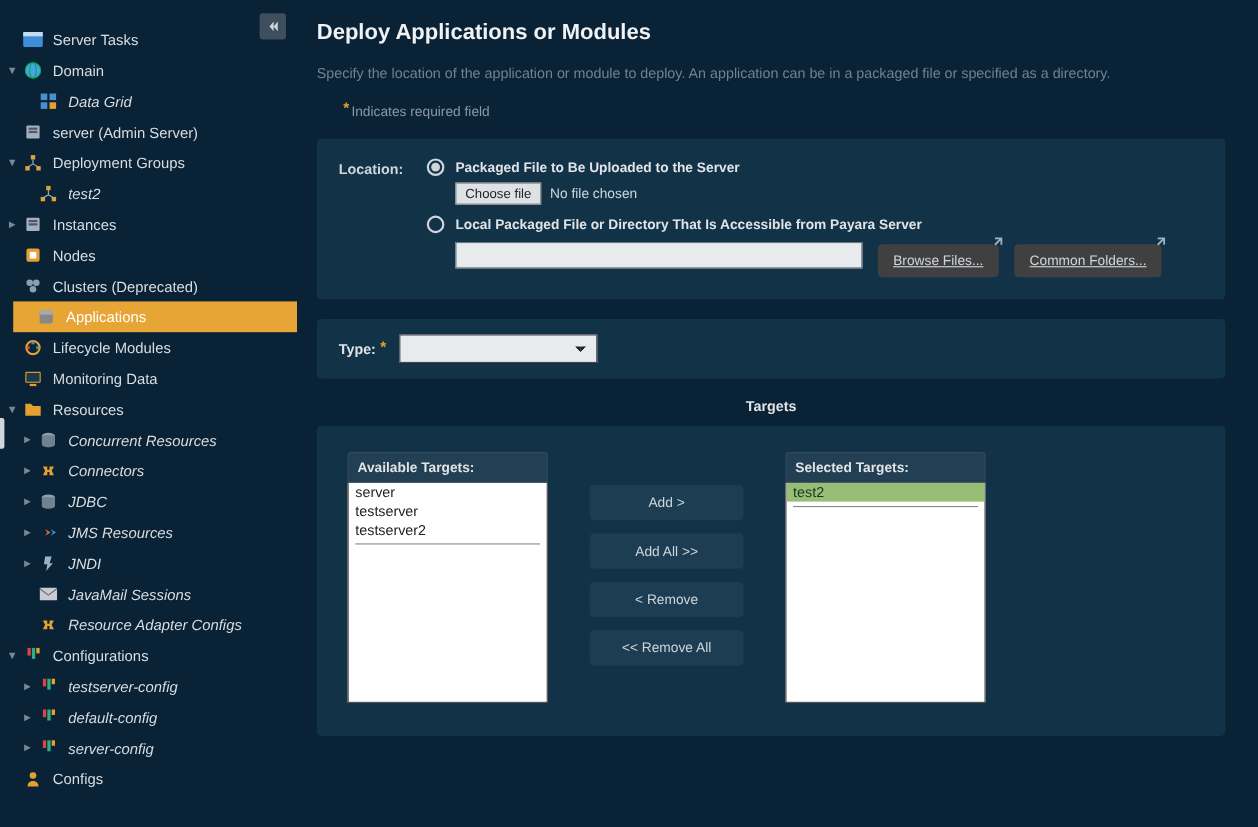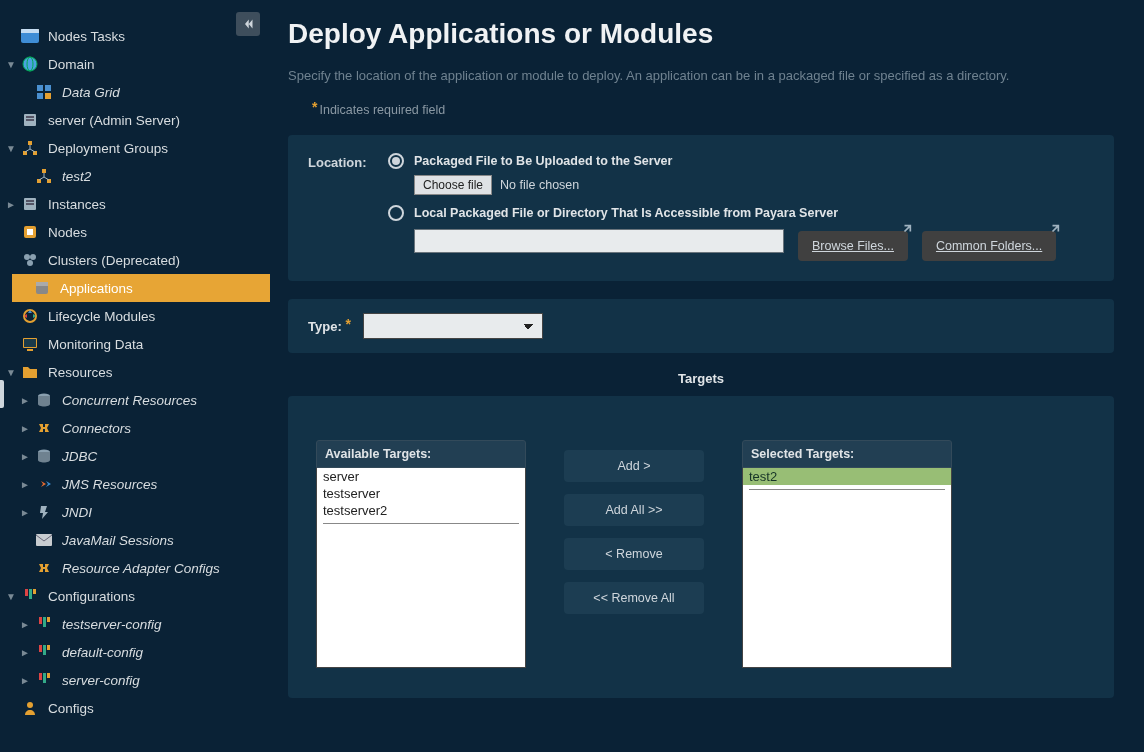--- a/index.html
+++ b/index.html
@@ -51,21 +51,21 @@
     flex:1;
     background:#0a2236;
     padding: 18px 30px 0 18px;
     overflow-y:auto;
     position:relative;
   }
   .resize-handle{
     position:absolute; left:-4px; top:380px; width:8px; height:28px;
     background:#cfd6dc; border-radius:2px;
   }
-  h1.page-title { font-size:28px; font-weight:700; color:#f0f2f4; margin-bottom:18px; }
+  h1.page-title { font-size:20px; font-weight:700; color:#f0f2f4; margin-bottom:18px; }
   .page-desc { color:#6f8290; font-size:13px; margin-bottom:18px; }
   .req-note { color:#8a98a3; font-size:12.5px; margin:6px 0 18px 24px;}
   .asterisk { color:#e4a031; font-size:14px; font-weight:bold; position:relative; top:-2px; margin-right:2px;}
   .panel {
     background:#123247;
     border-radius:4px;
     margin-bottom:18px;
     padding:18px 20px 20px 20px;
   }
   .panel.thin{ padding:14px 20px;}
@@ -104,21 +104,21 @@
     width:180px; height:26px; background:#e8ebed;
     border:1px solid #444; font-size:12px; padding:0 6px; cursor:pointer;
     appearance:none;
     background-image: linear-gradient(45deg, transparent 50%, #222 50%), linear-gradient(135deg, #222 50%, transparent 50%);
     background-position: calc(100% - 14px) 10px, calc(100% - 9px) 10px;
     background-size: 5px 5px, 5px 5px;
     background-repeat:no-repeat;
   }
   .section-h{ color:#e0e4e7; font-weight:700; font-size:13px; margin:2px 0 10px 0;text-align:center;}
   .targets-panel{ padding:24px 28px 30px 28px; display:flex; gap:38px; align-items:flex-start;}
-  .listcol{ width:210px;margin-top:20px;}
+  .listcol{ width:182px;}
   .listcol-h{
     background:#223f53; color:#e0e4e7; font-weight:700; font-size:12.5px;
     padding:6px 8px; border:1px solid #334a5a; border-radius:3px 3px 0 0;
   }
   .listbox{
     background:#fff; border:1px solid #444; border-top:0;
     height:200px; overflow-y:scroll; color:#222;
   }
   .listbox .item{ padding:1px 6px; font-size:13px; cursor:pointer;}
   .listbox .item.sel{ background:#98be75; color:#163427;}
@@ -142,21 +142,21 @@
     </div>
     <div class="tree" id="tree">
         <div class="tree-row indent-0">
           <span class="arrow blank">►</span>
           <span class="ticon">
             <svg width="18" height="14">
               <rect width="18" height="14" rx="2" fill="#3f8dd6"></rect>
               <rect y="0" width="18" height="4" fill="#fff" opacity=".7"></rect>
             </svg>
           </span>
-          <span class="tlabel">Nodes Tasks</span>
+          <span class="tlabel">Server Tasks</span>
         </div>
         <div class="tree-row indent-0">
           <span class="arrow">▼</span>
           <span class="ticon">
             <svg width="16" height="16">
               <circle cx="8" cy="8" r="7" fill="#4aa3e0"></circle>
               <ellipse cx="8" cy="8" rx="3" ry="7" fill="none" stroke="#0a5" stroke-width="1"></ellipse>
               <circle cx="8" cy="8" r="7" fill="none" stroke="#0a5" stroke-width="1"></circle>
             </svg>
           </span>

